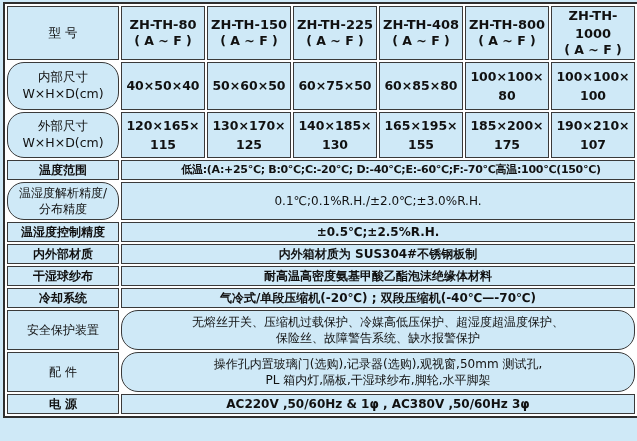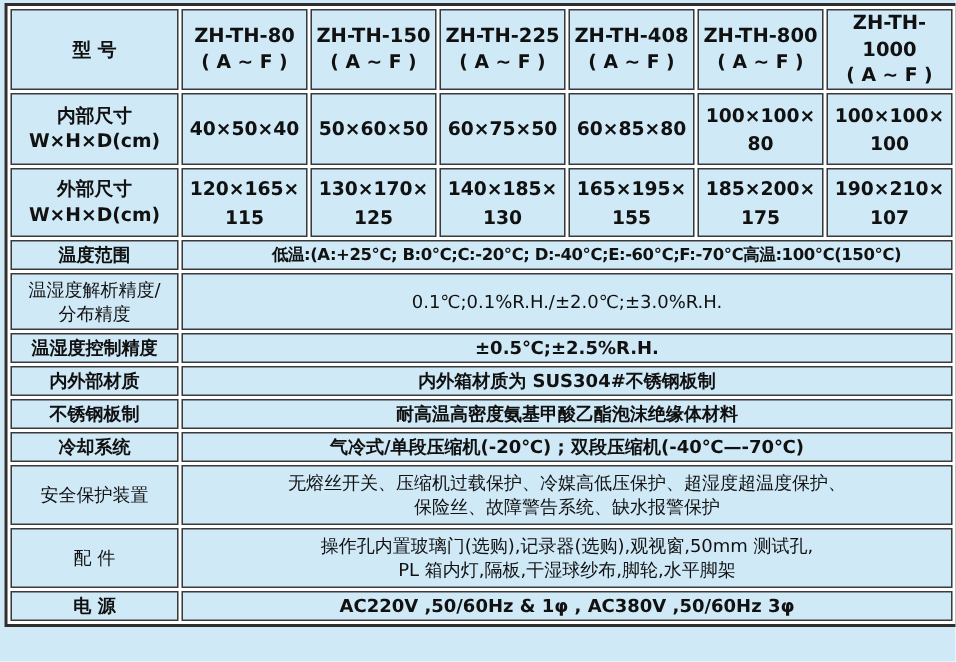--- a/index.html
+++ b/index.html
@@ -23,22 +23,22 @@
     background:#cfe9f7;
     border:1px solid #3a3a3a;
     text-align:center;
     vertical-align:middle;
     padding:0 2px;
     font-size:12px;
     line-height:1.35;
     overflow:hidden;
   }
   .label{font-size:12px;}
-  .label-bold{font-weight:bold;font-size:12.5px;text-align:center;}
-  .pre{white-space:pre-line;}
+  .label-bold{font-weight:normal;font-size:12.5px;text-align:center;}
+  .pre{white-space:pre-line;border-radius:17px;}
   .dims{font-weight:bold;word-break:break-all;line-height:1.55;font-size:12.5px;}
   .nowrap{white-space:nowrap;}
   .tight{font-size:11px;letter-spacing:-0.3px;padding-left:28px;}
   .modelname{font-weight:bold;font-size:13px;display:block;}
   .modelsub{font-weight:bold;font-size:12.5px;display:block;}
   
   .h-head td{height:36px;}
   .h-inner td{height:46px;}
   .h-outer td{height:44px;}
   .h-1 td{height:18px;font-weight:bold;}
@@ -127,21 +127,21 @@
     <td colspan="6" class="nowrap">±0.5℃;±2.5%R.H.</td>
   </tr>
 
 
   <tr class="h-1">
     <td class="label">内外部材质</td>
     <td colspan="6" class="nowrap">内外箱材质为 SUS304#不锈钢板制</td>
   </tr>
 
   <tr class="h-1">
-    <td class="label">不锈钢板制</td>
+    <td class="label">干湿球纱布</td>
     <td colspan="6" class="nowrap">耐高温高密度氨基甲酸乙酯泡沫绝缘体材料</td>
   </tr>
 
   <tr class="h-1">
     <td class="label">冷却系统</td>
     <td colspan="6" class="nowrap">气冷式/单段压缩机(-20℃) ; 双段压缩机(-40℃—-70℃)</td>
   </tr>
 
   <tr class="h-2b">
     <td class="label">安全保护装置</td>

